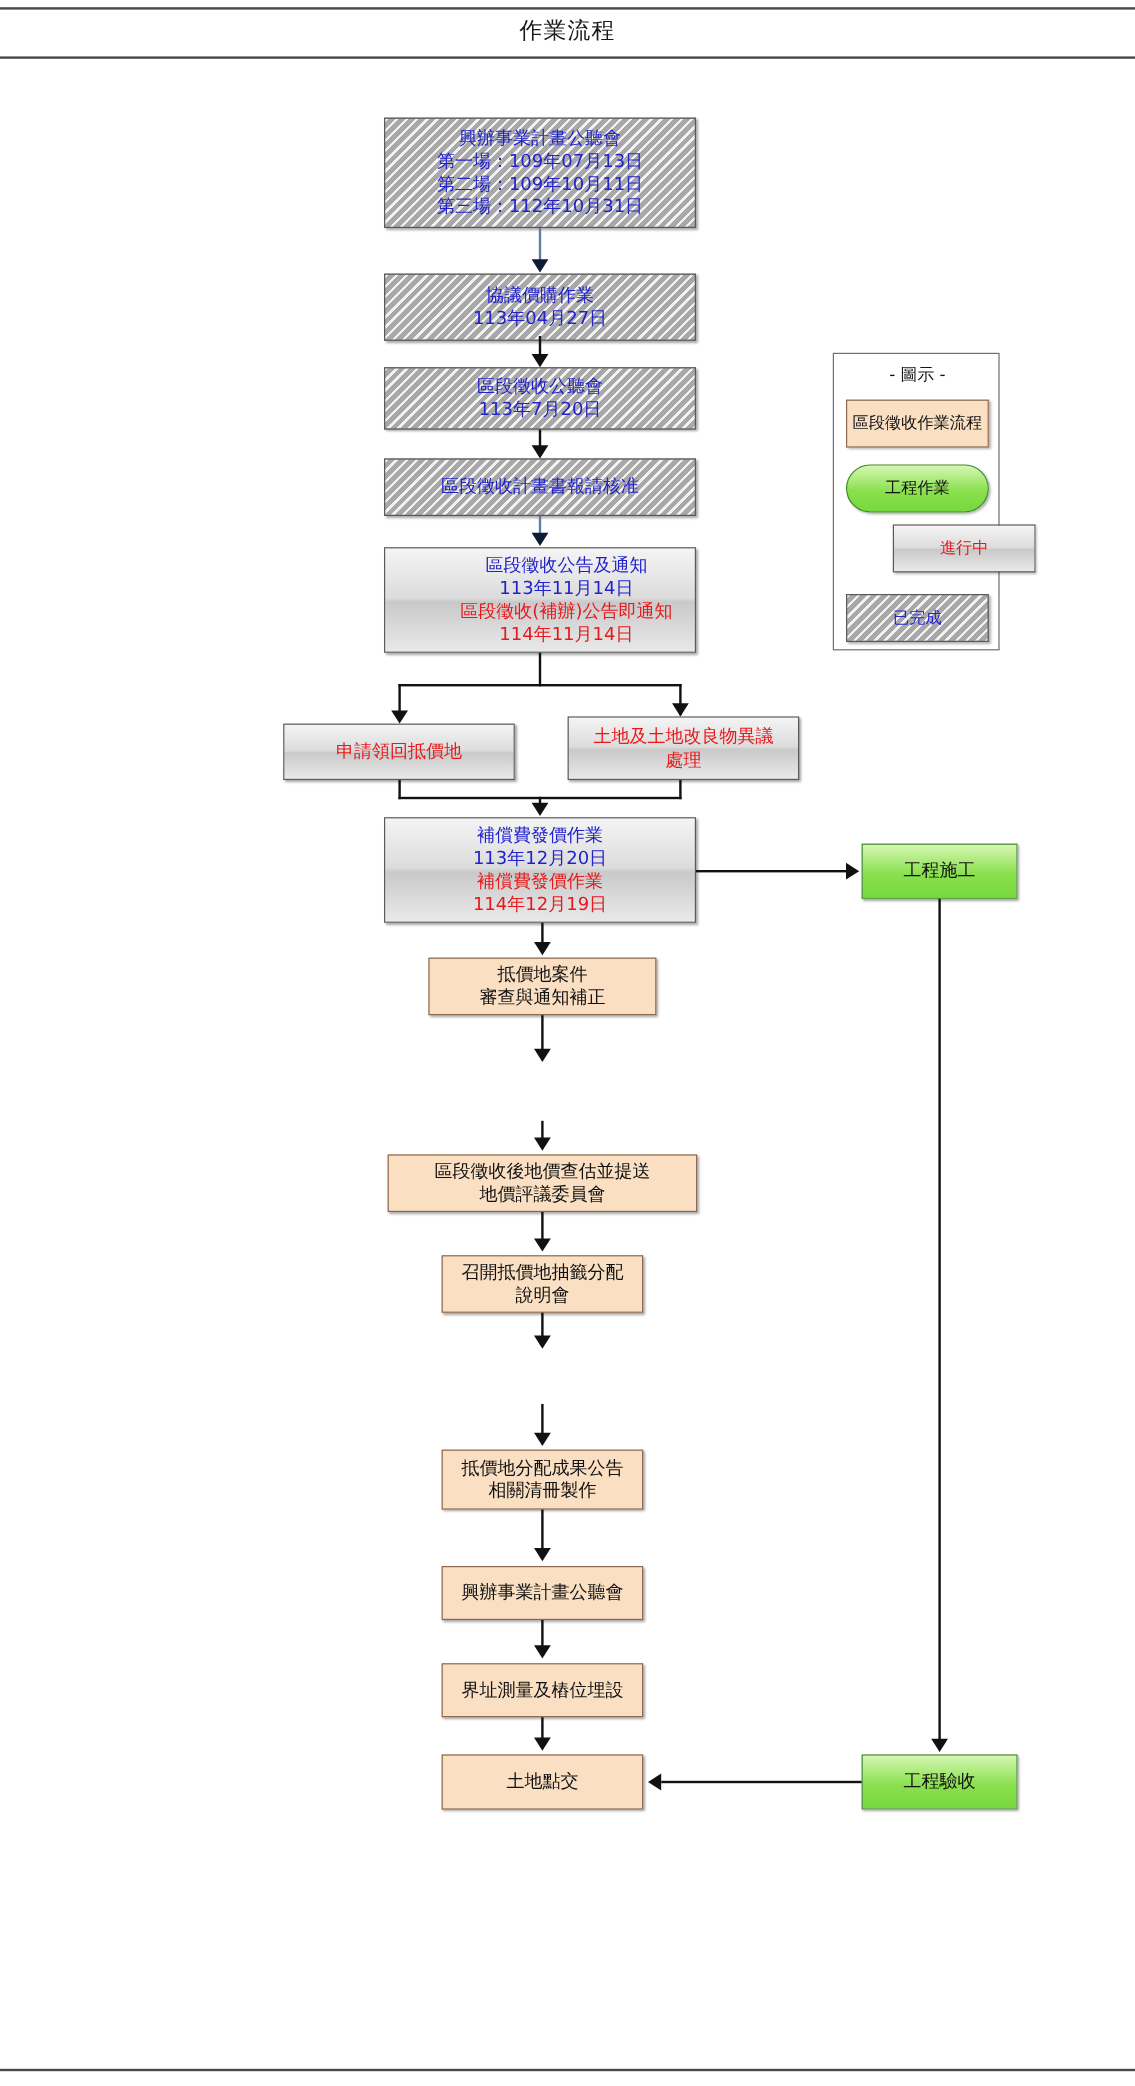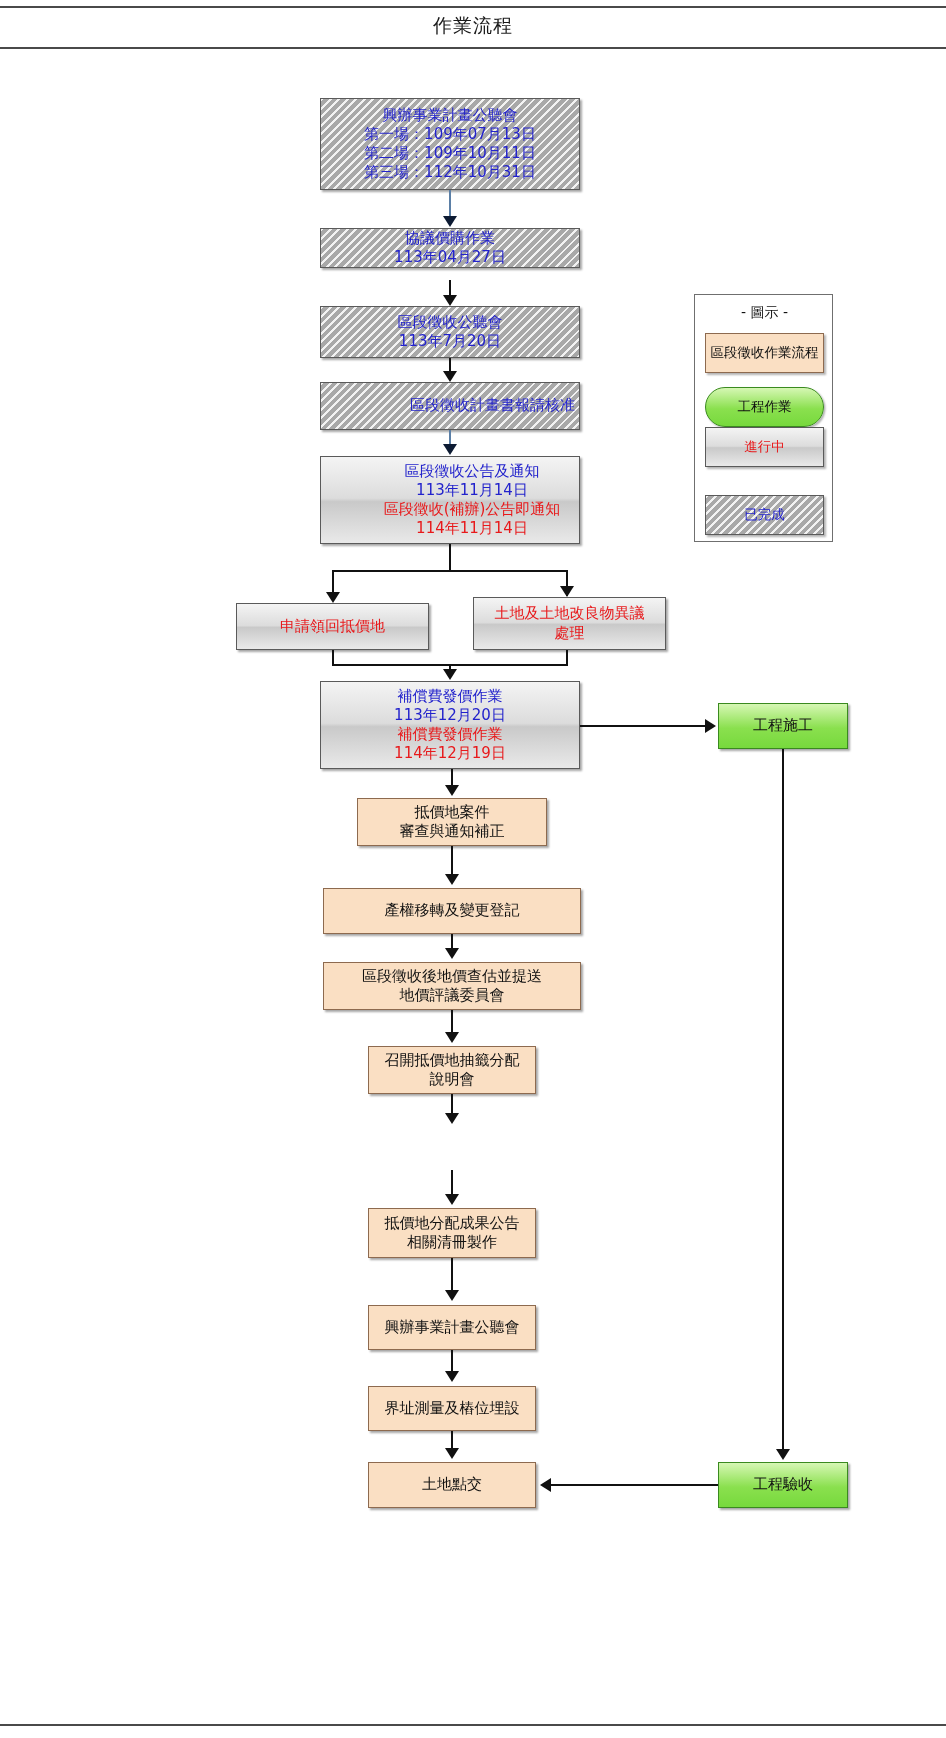--- a/index.html
+++ b/index.html
@@ -74,21 +74,21 @@
   }
   .legend-chip{
     position:absolute;left:10px;width:119px;height:40px;
     box-sizing:border-box;
     display:flex;align-items:center;justify-content:center;
     font-size:13.5px;
     box-shadow:1.5px 1.5px 2px rgba(0,0,0,.3);
   }
   #lg-0{top:38px;}
   #lg-1{top:92px;border-radius:20px;}
-  #lg-2{top:132px;}
+  #lg-2{top:142px;margin-left:39px;}
   #lg-3{top:200px;}
 
   
   .ln-v{position:absolute;width:2px;background:#111;}
   .ln-h{position:absolute;height:2px;background:#111;}
   .ln-v.blue{background:#5b7fa6;}
   .arrow-d{
     position:absolute;width:0;height:0;
     border-left:7px solid transparent;border-right:7px solid transparent;
     border-top:11px solid #111;
@@ -133,35 +133,35 @@
 
   <div class="node n-done" style="left:320px;top:98px;width:260px;height:92px;">
     <div class="lines">
       <span class="ln t-blue">興辦事業計畫公聽會</span>
       <span class="ln t-blue">第一場：109年07月13日</span>
       <span class="ln t-blue">第二場：109年10月11日</span>
       <span class="ln t-blue">第三場：112年10月31日</span>
     </div>
   </div>
 
-  <div class="node n-done" style="left:320px;top:228px;width:260px;height:40px;">
+  <div class="node n-done" style="left:320px;top:228px;width:260px;height:56px;">
     <div class="lines">
       <span class="ln t-blue">協議價購作業</span>
       <span class="ln t-blue">113年04月27日</span>
     </div>
   </div>
 
   <div class="node n-done" style="left:320px;top:306px;width:260px;height:52px;">
     <div class="lines">
       <span class="ln t-blue">區段徵收公聽會</span>
       <span class="ln t-blue">113年7月20日</span>
     </div>
   </div>
 
-  <div class="node n-done" style="left:320px;top:382px;width:260px;height:48px;text-align:right;">
+  <div class="node n-done" style="left:320px;top:382px;width:260px;height:48px;">
     <div class="lines">
       <span class="ln t-blue">區段徵收計畫書報請核准</span>
     </div>
   </div>
 
   <div class="node n-prog" style="left:320px;top:456px;width:260px;height:88px;padding-left:44px;">
     <div class="lines">
       <span class="ln t-blue">區段徵收公告及通知</span>
       <span class="ln t-blue">113年11月14日</span>
       <span class="ln t-red">區段徵收(補辦)公告即通知</span>
@@ -191,25 +191,20 @@
     </div>
   </div>
 
   <div class="node n-peach" style="left:357px;top:798px;width:190px;height:48px;">
     <div class="lines">
       <span class="ln t-black">抵價地案件</span>
       <span class="ln t-black">審查與通知補正</span>
     </div>
   </div>
 
-  <div class="node n-peach" style="left:323px;top:888px;width:258px;height:46px;">
-    <div class="lines">
-      <span class="ln t-black">產權移轉及變更登記</span>
-    </div>
-  </div>
 
   <div class="node n-peach" style="left:323px;top:962px;width:258px;height:48px;">
     <div class="lines">
       <span class="ln t-black">區段徵收後地價查估並提送</span>
       <span class="ln t-black">地價評議委員會</span>
     </div>
   </div>
 
   <div class="node n-peach" style="left:368px;top:1046px;width:168px;height:48px;">
     <div class="lines">

